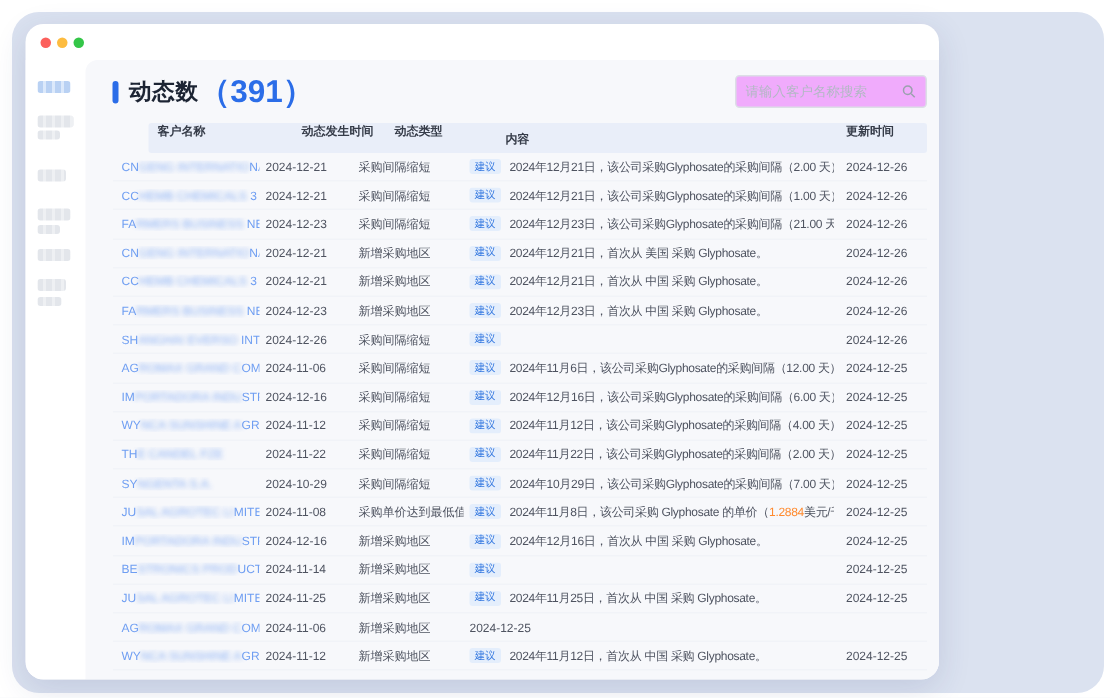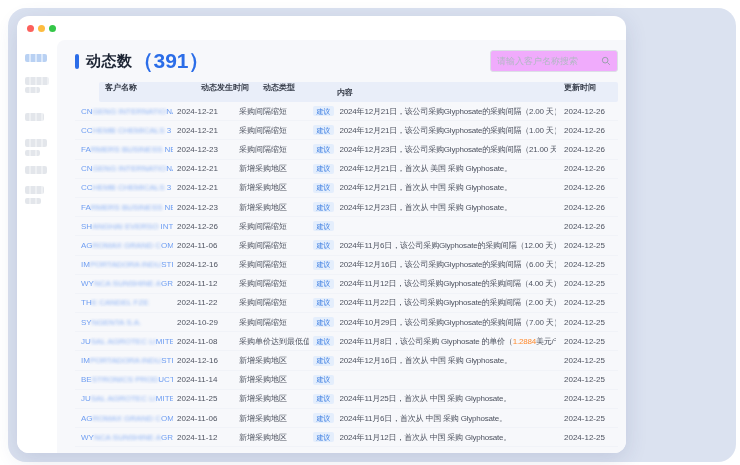--- a/index.html
+++ b/index.html
@@ -273,24 +273,20 @@
               <div class="cell c-content">
                 <span class="badge">建议</span>
                 <span class="content-text"><span>2024年11月25日，首次从 中国 采购 Glyphosate。</span></span>
               </div>
               <div class="cell c-updated">2024-12-25</div>
             </div>
             <div class="tr">
               <div class="cell c-name"><span class="name-link"><span>AG</span><span class="name-masked">ROMAX GRAND C</span><span>OMPA...</span></span></div>
               <div class="cell c-date">2024-11-06</div>
               <div class="cell c-type">新增采购地区</div>
-              <div class="cell c-content">
-                <span class="badge">建议</span>
-                <span class="content-text"><span>2024年11月6日，首次从 中国 采购 Glyphosate。</span></span>
-              </div>
               <div class="cell c-updated">2024-12-25</div>
             </div>
             <div class="tr">
               <div class="cell c-name"><span class="name-link"><span>WY</span><span class="name-masked">NCA SUNSHINE A</span><span>GRIC ...</span></span></div>
               <div class="cell c-date">2024-11-12</div>
               <div class="cell c-type">新增采购地区</div>
               <div class="cell c-content">
                 <span class="badge">建议</span>
                 <span class="content-text"><span>2024年11月12日，首次从 中国 采购 Glyphosate。</span></span>
               </div>

